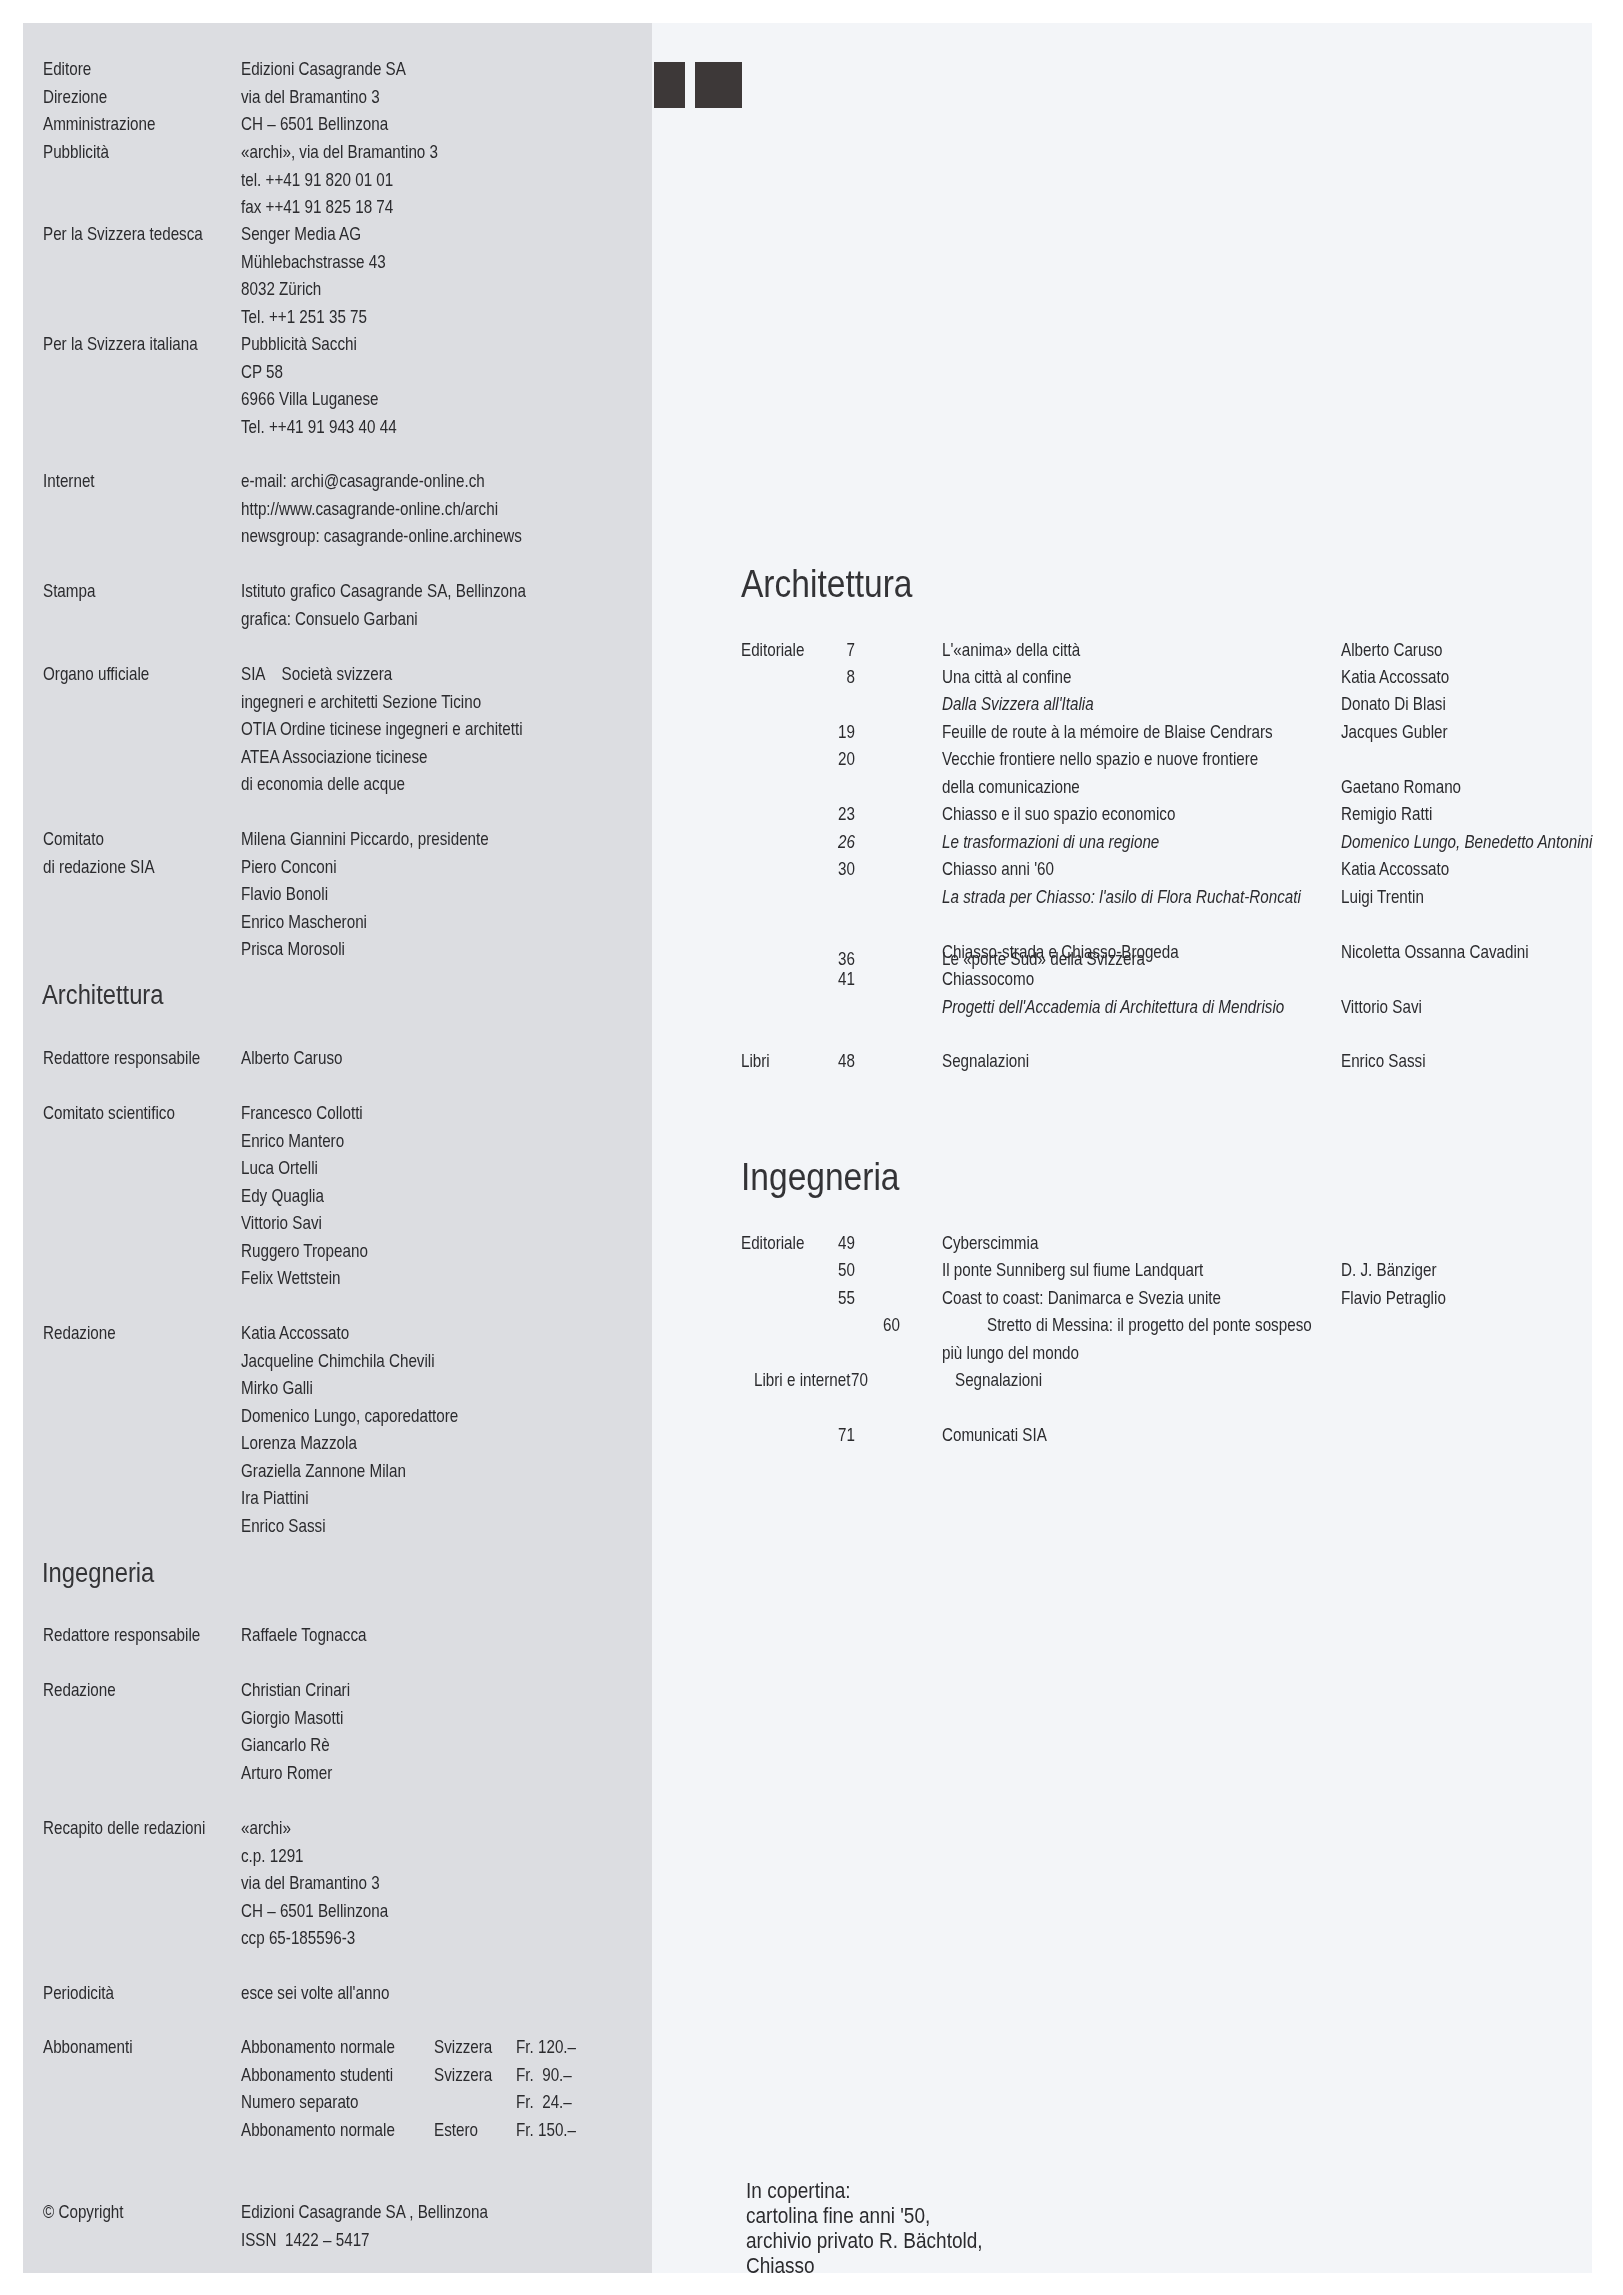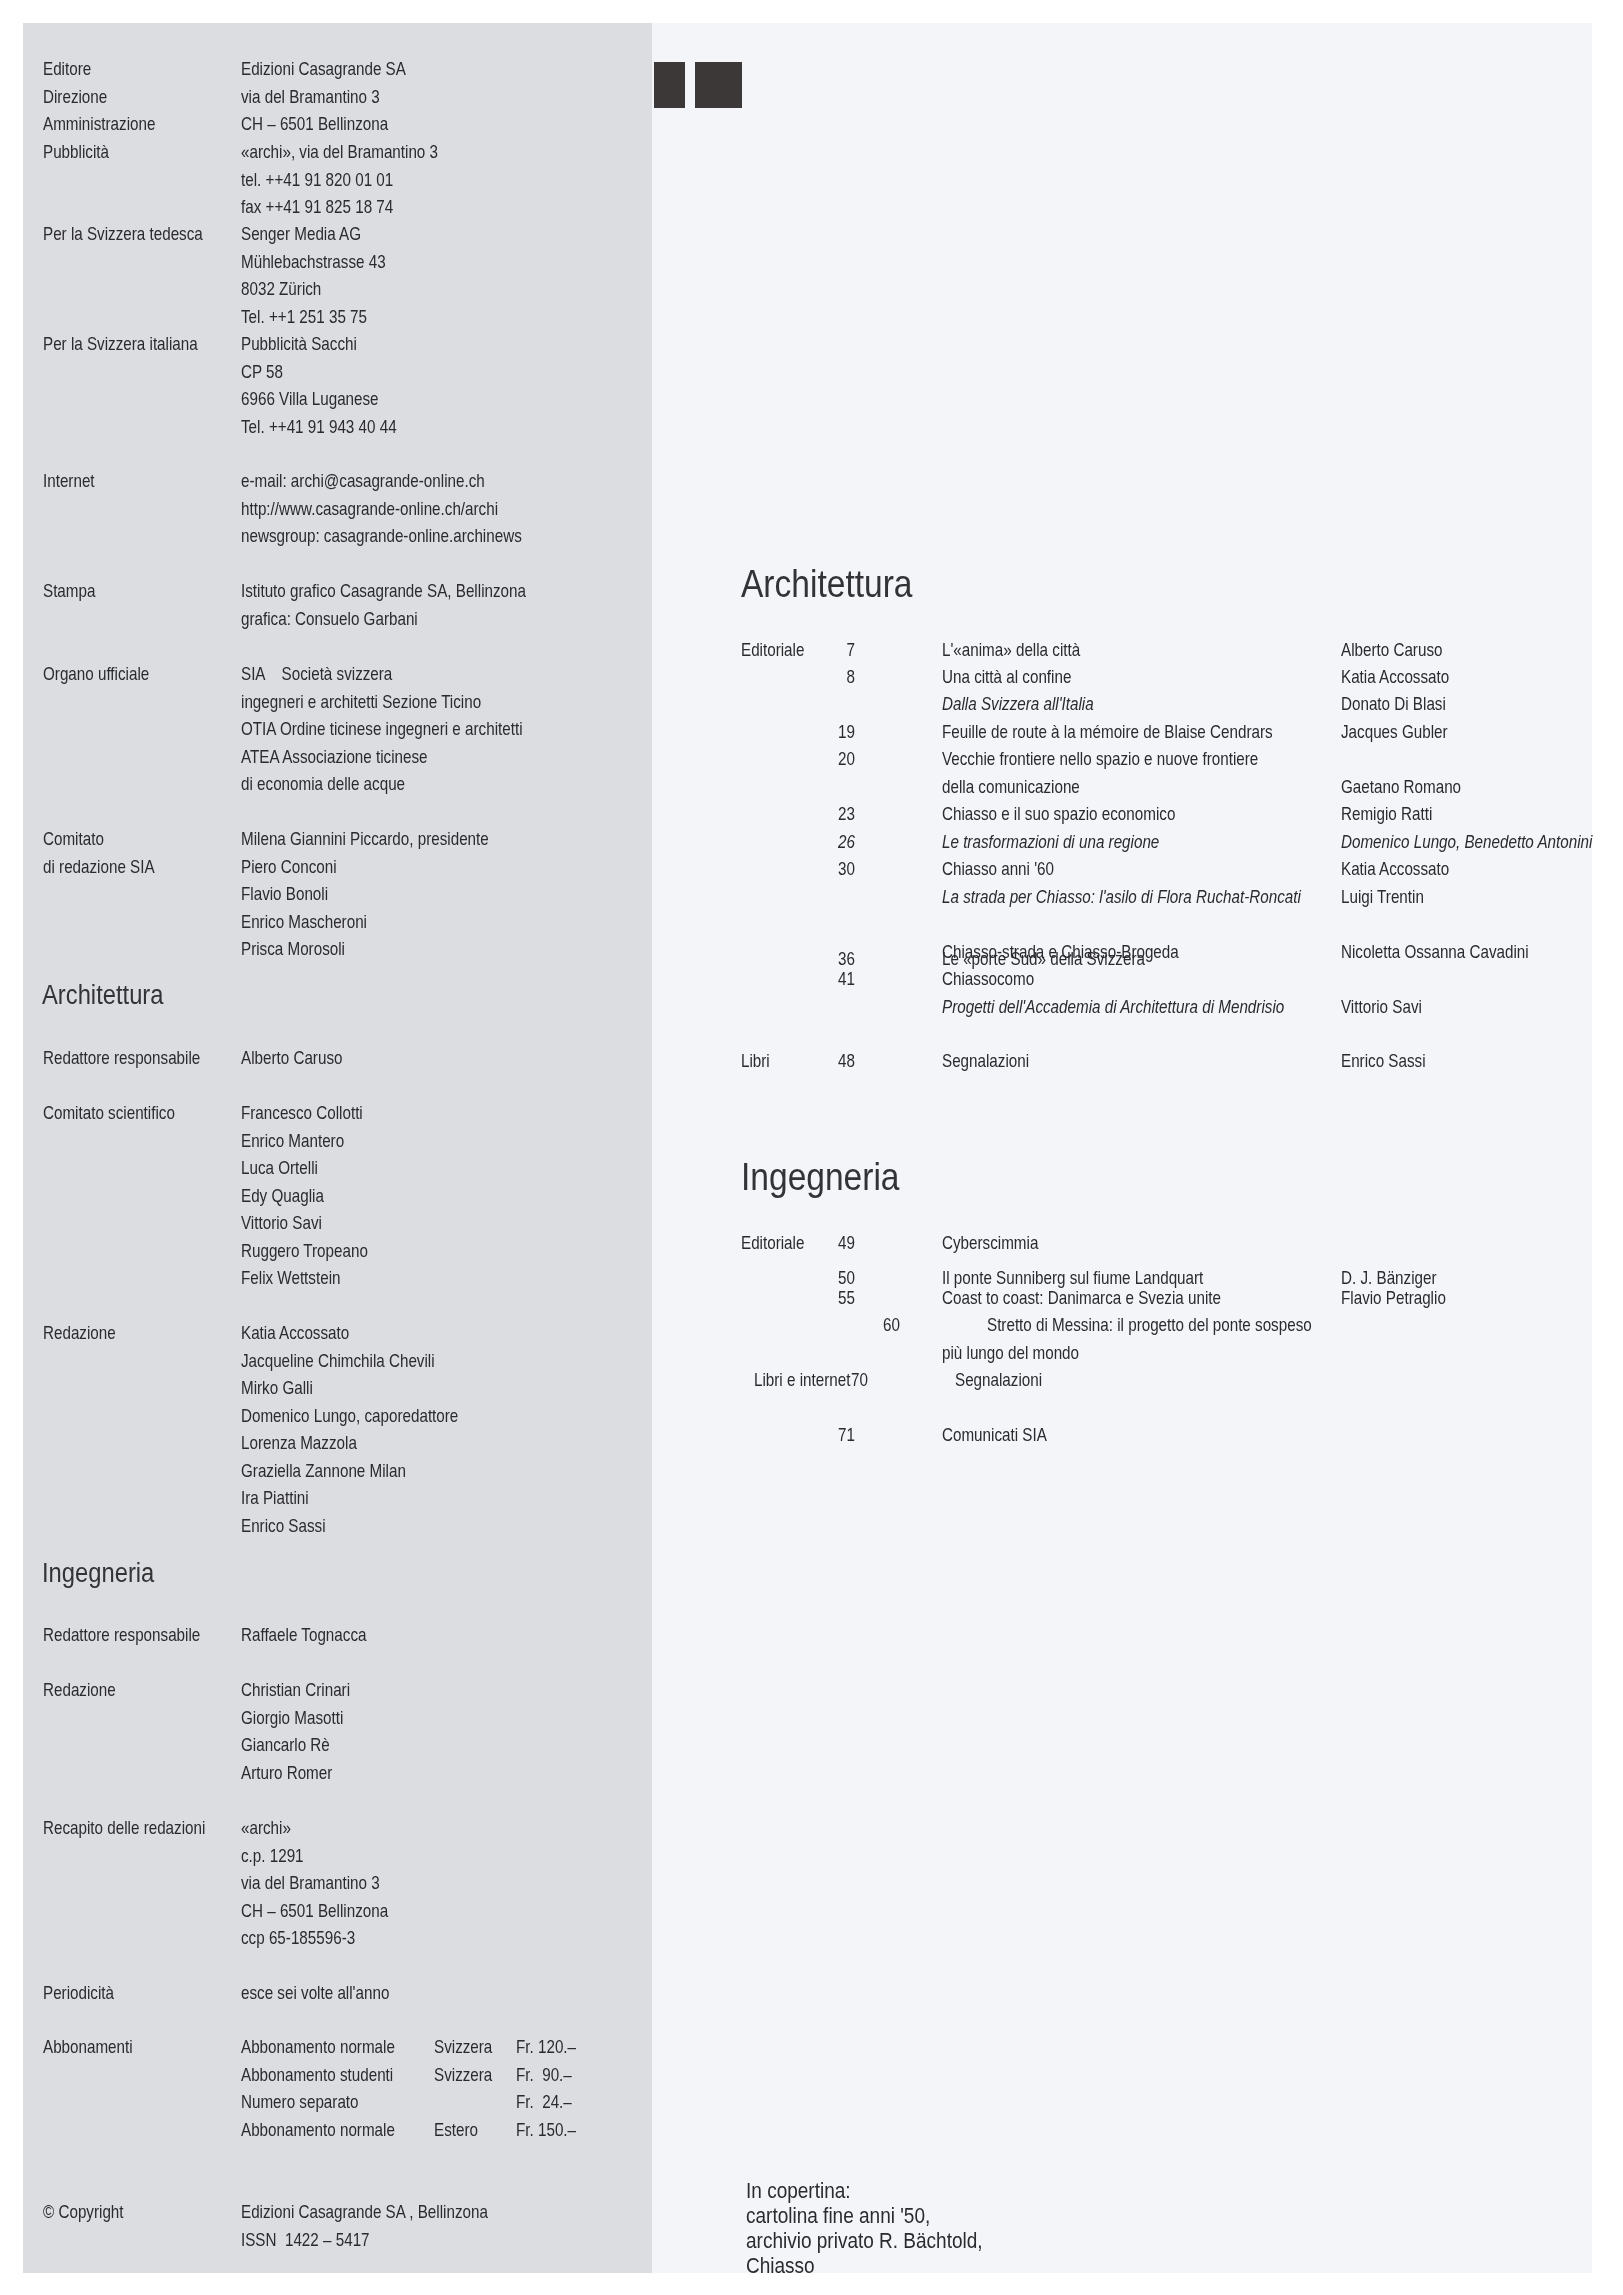--- a/index.html
+++ b/index.html
@@ -284,21 +284,21 @@
     <span class="toc-author">Enrico Sassi</span>
   </div>
 
   <div class="h-right" style="top:1154px;">Ingegneria</div>
 
   <div class="toc-row" style="top:1230px;">
     <span class="toc-sec">Editoriale</span>
     <span class="toc-page">49</span>
     <span class="toc-title">Cyberscimmia</span>
   </div>
-  <div class="toc-row" style="top:1257px;margin-top:8px;">
+  <div class="toc-row" style="top:1257px;">
     <span class="toc-page">50</span>
     <span class="toc-title">Il ponte Sunniberg sul fiume Landquart</span>
     <span class="toc-author">D. J. Bänziger</span>
   </div>
   <div class="toc-row" style="top:1285px;">
     <span class="toc-page">55</span>
     <span class="toc-title">Coast to coast: Danimarca e Svezia unite</span>
     <span class="toc-author">Flavio Petraglio</span>
   </div>
   <div class="toc-row" style="top:1312px;margin-left:45px;">

